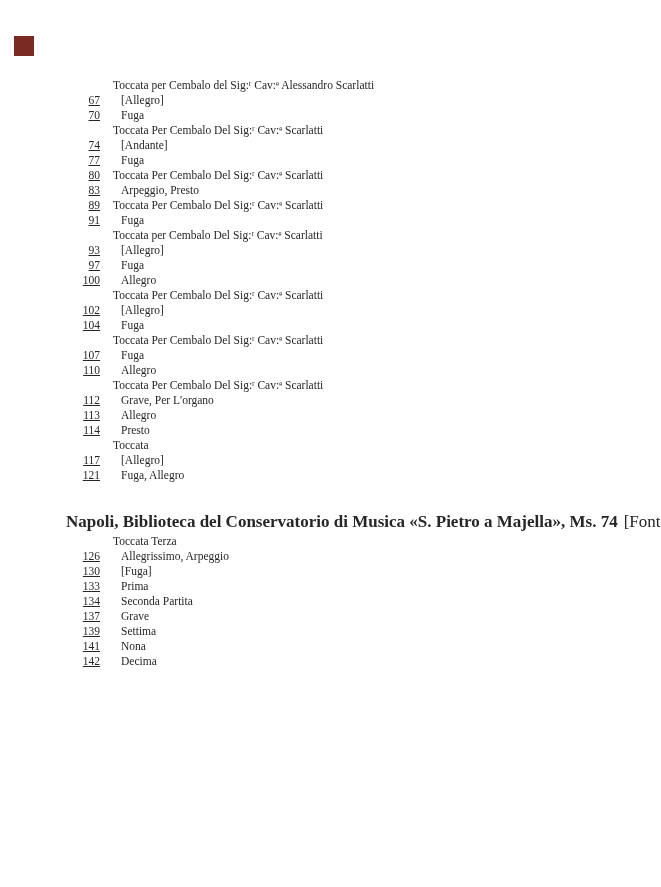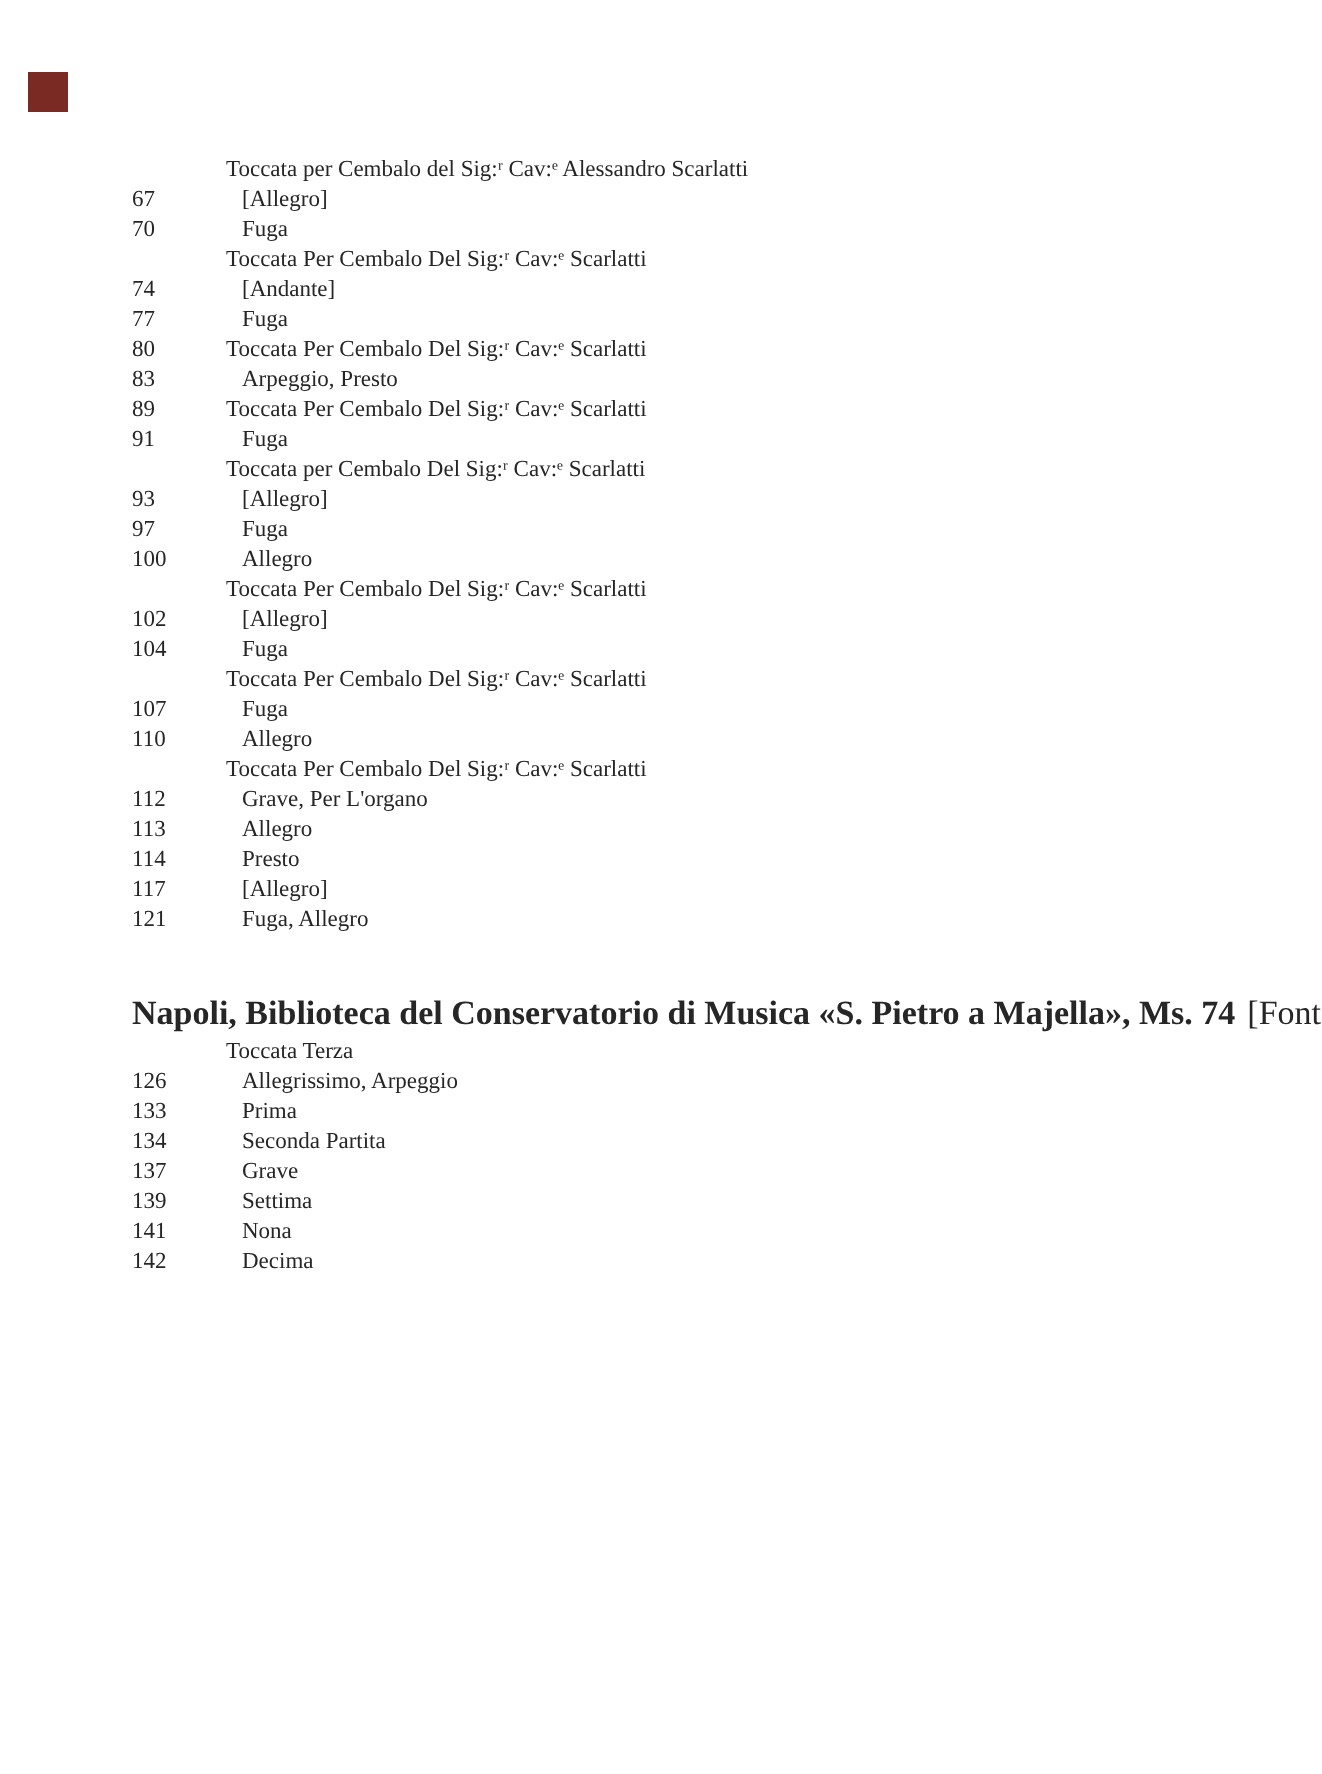--- a/index.html
+++ b/index.html
@@ -31,21 +31,23 @@
   }
   .row {
     display: flex;
     align-items: baseline;
     line-height: 15px;
     white-space: nowrap;
   }
   .row .num {
     display: inline-block;
     width: 34px;
+    text-align: right;
     flex: 0 0 34px;
+    text-decoration: underline;
   }
   .group-row {
     margin-top: 0;
   }
   .group-row .title {
     margin-left: 13px;
   }
   .item-row .label {
     margin-left: 21px;
   }
@@ -160,20 +162,24 @@
         <span class="label">Grave, Per L'organo</span>
       </div>
       <div class="row item-row">
         <span class="num">113</span>
         <span class="label">Allegro</span>
       </div>
       <div class="row item-row">
         <span class="num">114</span>
         <span class="label">Presto</span>
       </div>
+      <div class="row group-row">
+        <span class="num"></span>
+        <span class="title">Toccata</span>
+      </div>
       <div class="row item-row">
         <span class="num">117</span>
         <span class="label">[Allegro]</span>
       </div>
       <div class="row item-row">
         <span class="num">121</span>
         <span class="label">Fuga, Allegro</span>
       </div>
     </section>
 
@@ -182,20 +188,24 @@
   <section id="toc-napoli">
       <div class="row group-row">
         <span class="num"></span>
         <span class="title">Toccata Terza</span>
       </div>
       <div class="row item-row">
         <span class="num">126</span>
         <span class="label">Allegrissimo, Arpeggio</span>
       </div>
       <div class="row item-row">
+        <span class="num">130</span>
+        <span class="label">[Fuga]</span>
+      </div>
+      <div class="row item-row">
         <span class="num">133</span>
         <span class="label">Prima</span>
       </div>
       <div class="row item-row">
         <span class="num">134</span>
         <span class="label">Seconda Partita</span>
       </div>
       <div class="row item-row">
         <span class="num">137</span>
         <span class="label">Grave</span>

